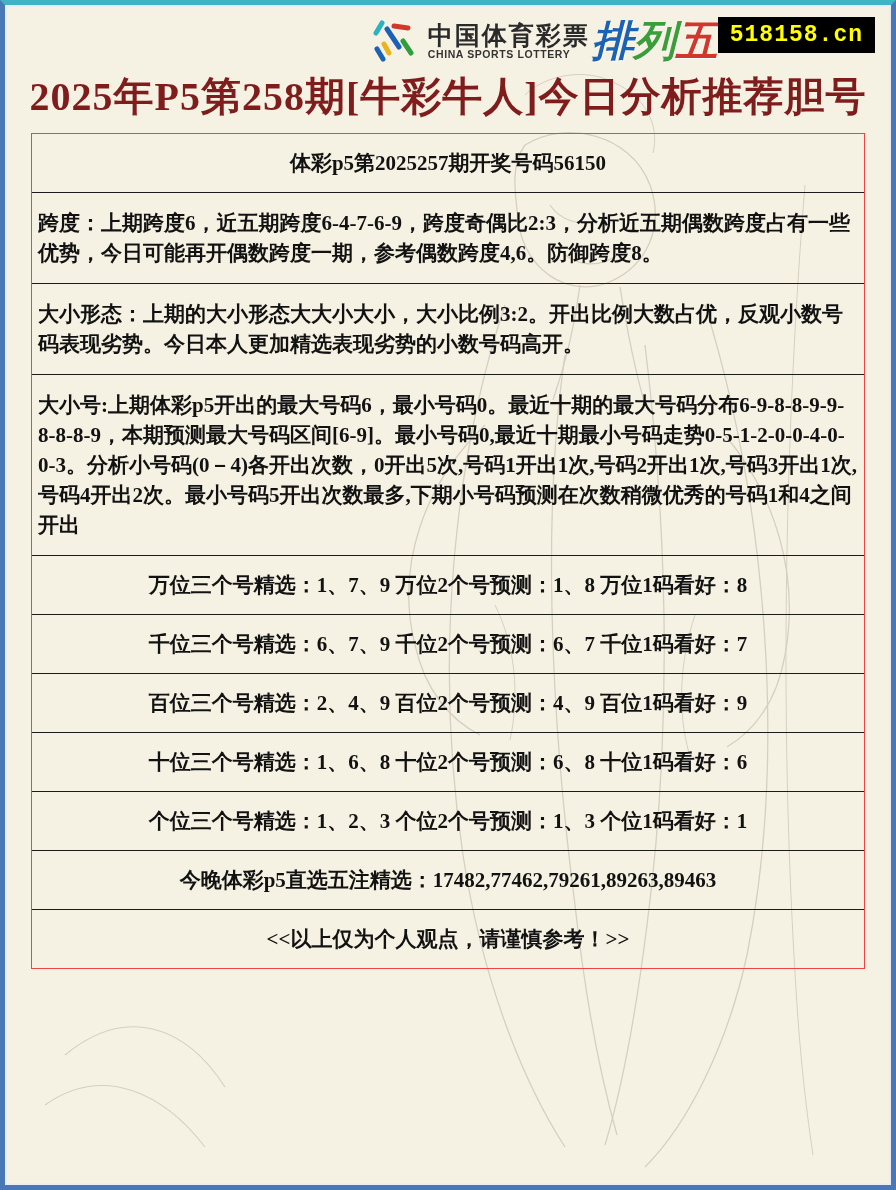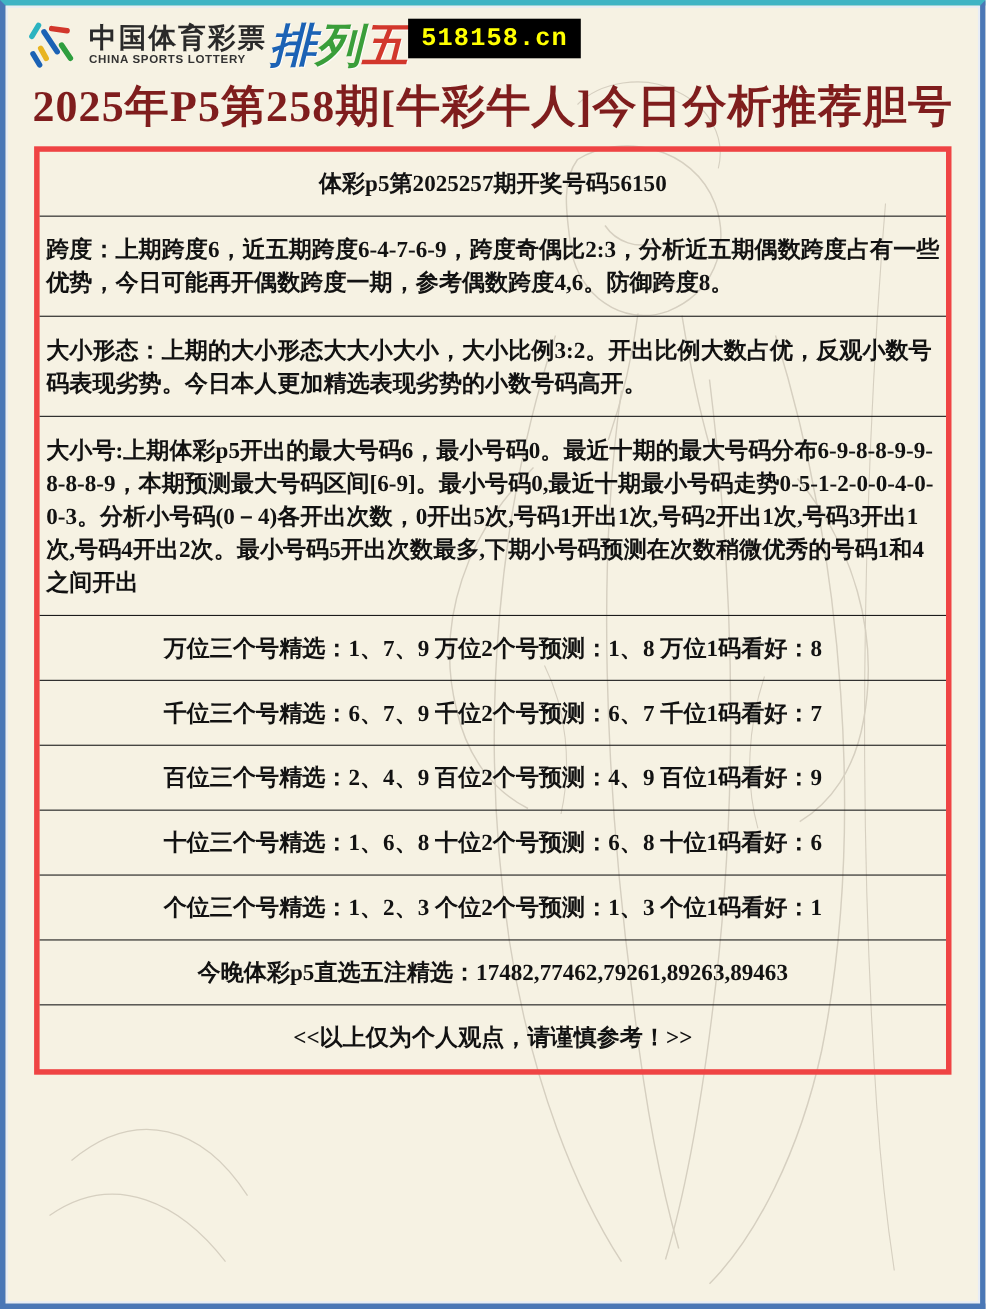--- a/index.html
+++ b/index.html
@@ -14,21 +14,21 @@
     box-shadow: inset 0 0 0 2px #e8edf6;
     overflow:hidden;
     font-family:"Liberation Serif","DejaVu Serif",serif;
   }
   .sketch {
     position:absolute; left:0; top:0; width:100%; height:100%;
     z-index:0; pointer-events:none;
   }
   .header {
     position:relative; z-index:1;
-    display:flex; justify-content:flex-start; align-items:flex-start;
+    display:flex; justify-content:flex-end; align-items:flex-start;
     padding:12px 16px 0 20px;
   }
   .logo { display:flex; align-items:center; }
   .logo-icon { width:48px; height:48px; margin-right:8px; }
   .logo-text { line-height:1.05; }
   .logo-cn { font-size:25px; font-weight:bold; color:#2a2a2a; letter-spacing:2px; font-family:"Liberation Sans","DejaVu Sans",sans-serif; }
   .logo-en { font-size:10.5px; font-weight:bold; color:#333; letter-spacing:0.6px; font-family:"Liberation Sans","DejaVu Sans",sans-serif; }
   .game-name { margin-left:2px; font-size:42px; font-weight:900; font-style:italic;
     font-family:"Liberation Sans","DejaVu Sans",sans-serif; line-height:48px;
     text-shadow:1px 1px 0 rgba(255,255,255,.8); }
@@ -47,21 +47,21 @@
     margin:10px 10px 14px;
     text-align:center;
     color:#7f1d1d;
     font-size:40px; font-weight:bold;
     letter-spacing:1px;
     line-height:1.1;
   }
   .table {
     position:relative; z-index:1;
     margin:0 26px;
-    border:5px solid #ef4444;
+    border:1px solid #ef4444;
   }
   .row {
     border-bottom:1px solid #1c1c1c;
     font-size:21px; font-weight:bold; color:#121212;
     line-height:30px;
   }
   .row:last-child { border-bottom:none; }
   .row.center { text-align:center; padding:14px 8px; }
   .row.para   { text-align:left;  padding:15px 6px; }
 </style>

